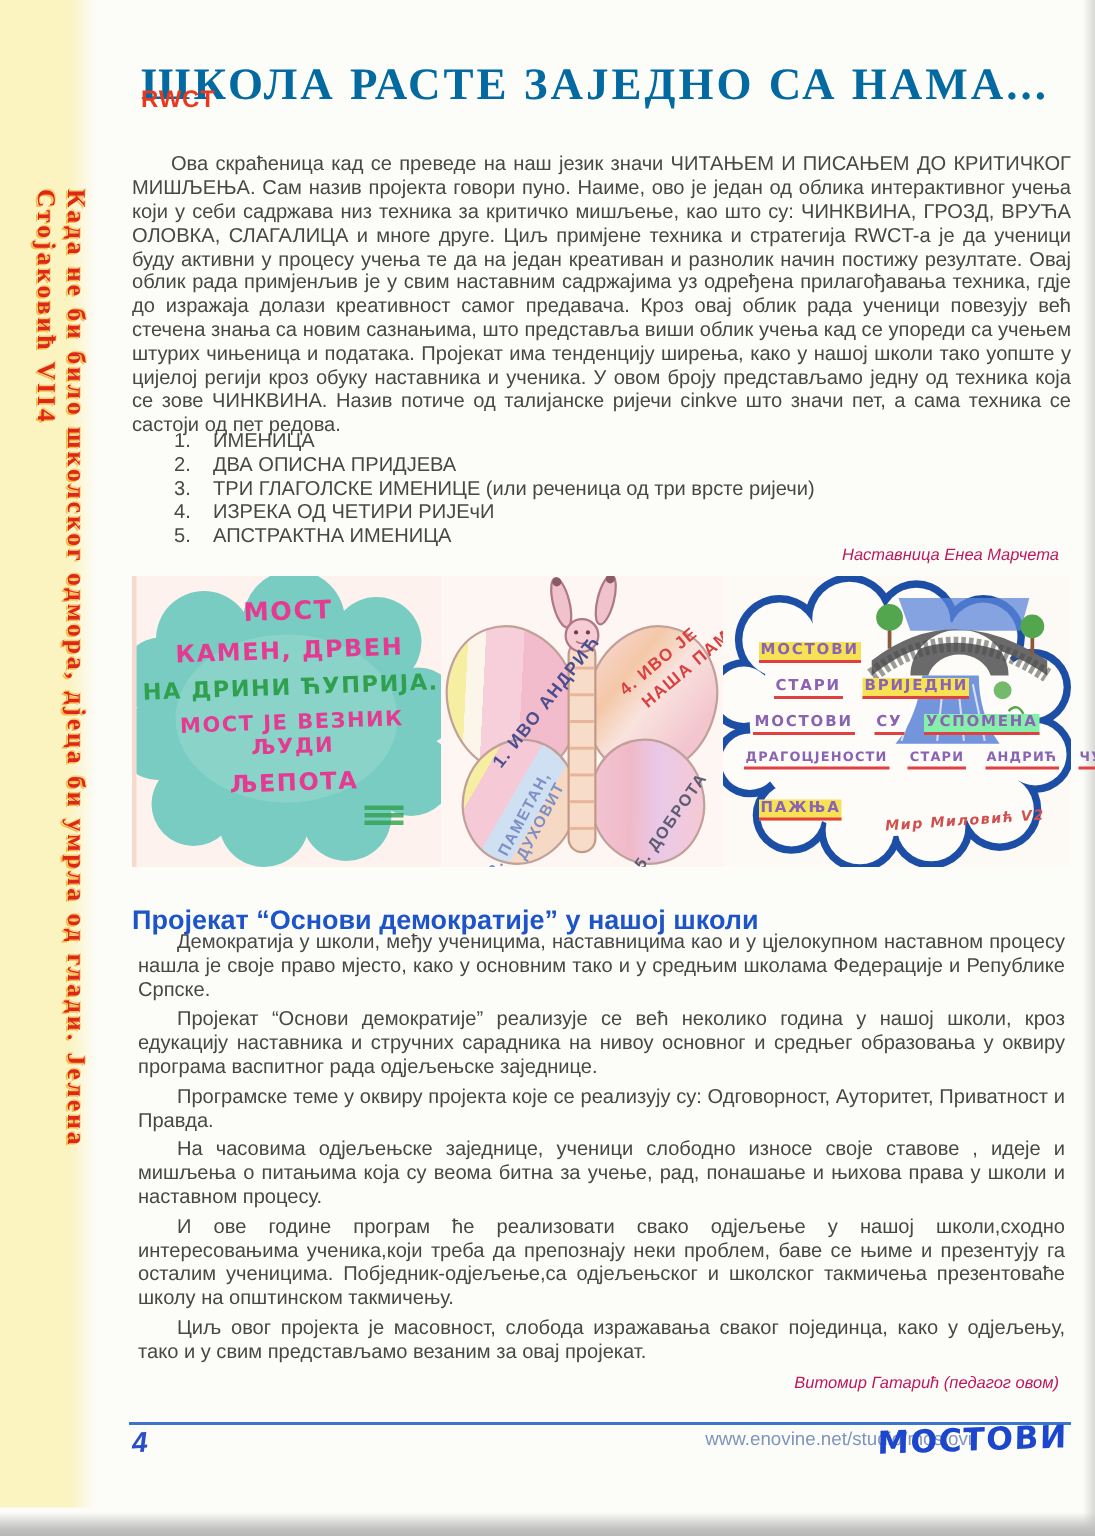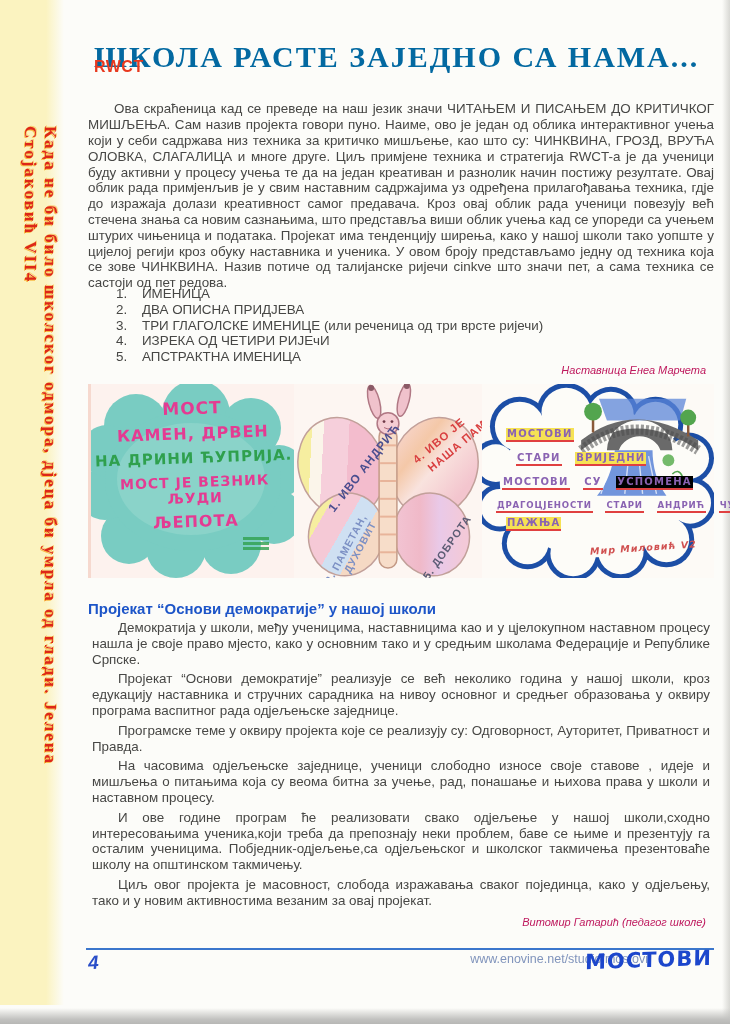--- a/index.html
+++ b/index.html
@@ -55,30 +55,30 @@
   .cloud1-text .l4{font-size:14px;margin-bottom:6px;}
   .cloud1-text .l5{font-size:16px;}
   .scribble{position:absolute;right:28px;bottom:26px;width:26px;}
   .scribble div{height:3px;background:#2fa04e;margin-bottom:2px;opacity:.8;}
 
   .cloud2-words{position:absolute;left:0;top:0;width:232px;height:194px;
         font-family:"DejaVu Sans", sans-serif;font-weight:bold;color:#8a63b2;}
   .cw-line{position:absolute;white-space:nowrap;letter-spacing:1.2px;font-size:10px;}
   .cw{border-bottom:2px solid #e04040;padding:0 1px 1px 1px;margin-right:9px;display:inline-block;}
   .hl-y{background:#f6e254;}
-  .hl-g{background:#000000;}
+  .hl-g{background:#86efac;}
   .cw-l1{top:44px;left:24px;}
   .cw-l2{top:68px;left:24px;margin-left:10px;}
   .cw-l3{top:92px;left:20px;}
   .cw-l4{top:116px;left:14px;font-size:8.6px;letter-spacing:.8px;}
-  .cw-l5{top:133px;left:24px;}
+  .cw-l5{top:149px;left:24px;}
   .cloud2-signature{position:absolute;top:158px;left:108px;font-style:italic;
         font-size:9.5px;color:#d05050;transform:rotate(-4deg);letter-spacing:1px;}
 
-  .heading2{position:absolute;left:0;top:588px;font-size:15px;font-weight:bold;color:#1d55c8;}
+  .heading2{position:absolute;left:0;top:588px;font-size:18px;font-weight:bold;color:#1d55c8;}
 
   .demo-body{position:absolute;left:0;top:616px;width:626px;}
   .demo-body p{margin:4px;text-indent:26px;}
   .byline2{top:916px;}
 
   
   .footer-rule{position:absolute;left:86px;top:948px;width:628px;height:2px;background:#3b76cc;}
   .page-number{position:absolute;left:88px;top:952px;font-size:19px;font-weight:bold;
         font-style:italic;color:#2a4ec8;transform:rotate(-4deg);}
   .footer-url{position:absolute;left:88px;top:952px;width:560px;text-align:right;
@@ -312,24 +312,24 @@
     </div>
 
     <h2 class="heading2">Пројекат “Основи демократије” у нашој школи</h2>
 
     <div class="demo-body body-text">
       <p>Демократија у школи, међу ученицима, наставницима као и у цјелокупном  наставном процесу нашла је своје право мјесто, како у основним тако и у средњим школама Федерације и Републике Српске.</p>
       <p>Пројекат “Основи демократије” реализује се већ неколико година у нашој школи, кроз едукацију наставника и стручних сарадника на нивоу основног и средњег образовања у оквиру програма васпитног рада одјељењске заједнице.</p>
       <p>Програмске теме у оквиру пројекта које се реализују су: Одговорност, Ауторитет, Приватност и Правда.</p>
       <p>На часовима одјељењске заједнице, ученици слободно износе своје ставове , идеје и мишљења о питањима која су веома битна за учење, рад, понашање и њихова права у школи и наставном процесу.</p>
       <p>И ове године програм ће реализовати свако одјељење у нашој школи,сходно интересовањима ученика,који треба да препознају неки проблем, баве се њиме и презентују га осталим ученицима. Побједник-одјељење,са одјељењског и школског такмичења презентоваће школу на општинском такмичењу.</p>
-      <p>Циљ овог пројекта је масовност, слобода изражавања сваког појединца, како у одјељењу, тако и у новим активностима везаним за овај пројекат.</p>
+      <p>Циљ овог пројекта је масовност, слобода изражавања сваког појединца, како у одјељењу, тако и у свим представљамо везаним за овај пројекат.</p>
     </div>
 
-    <div class="byline byline2">Витомир Гатарић (педагог школе)</div>
+    <div class="byline byline2">Витомир Гатарић (педагог овом)</div>
   </div>
 
   <div class="footer-rule"></div>
   <div class="page-number">4</div>
   <div class="footer-url">www.enovine.net/studio/mostovi</div>
   <div class="magazine-logo">МОСТОВИ</div>
 
   <div class="bottom-edge"></div>
 </div>
 

